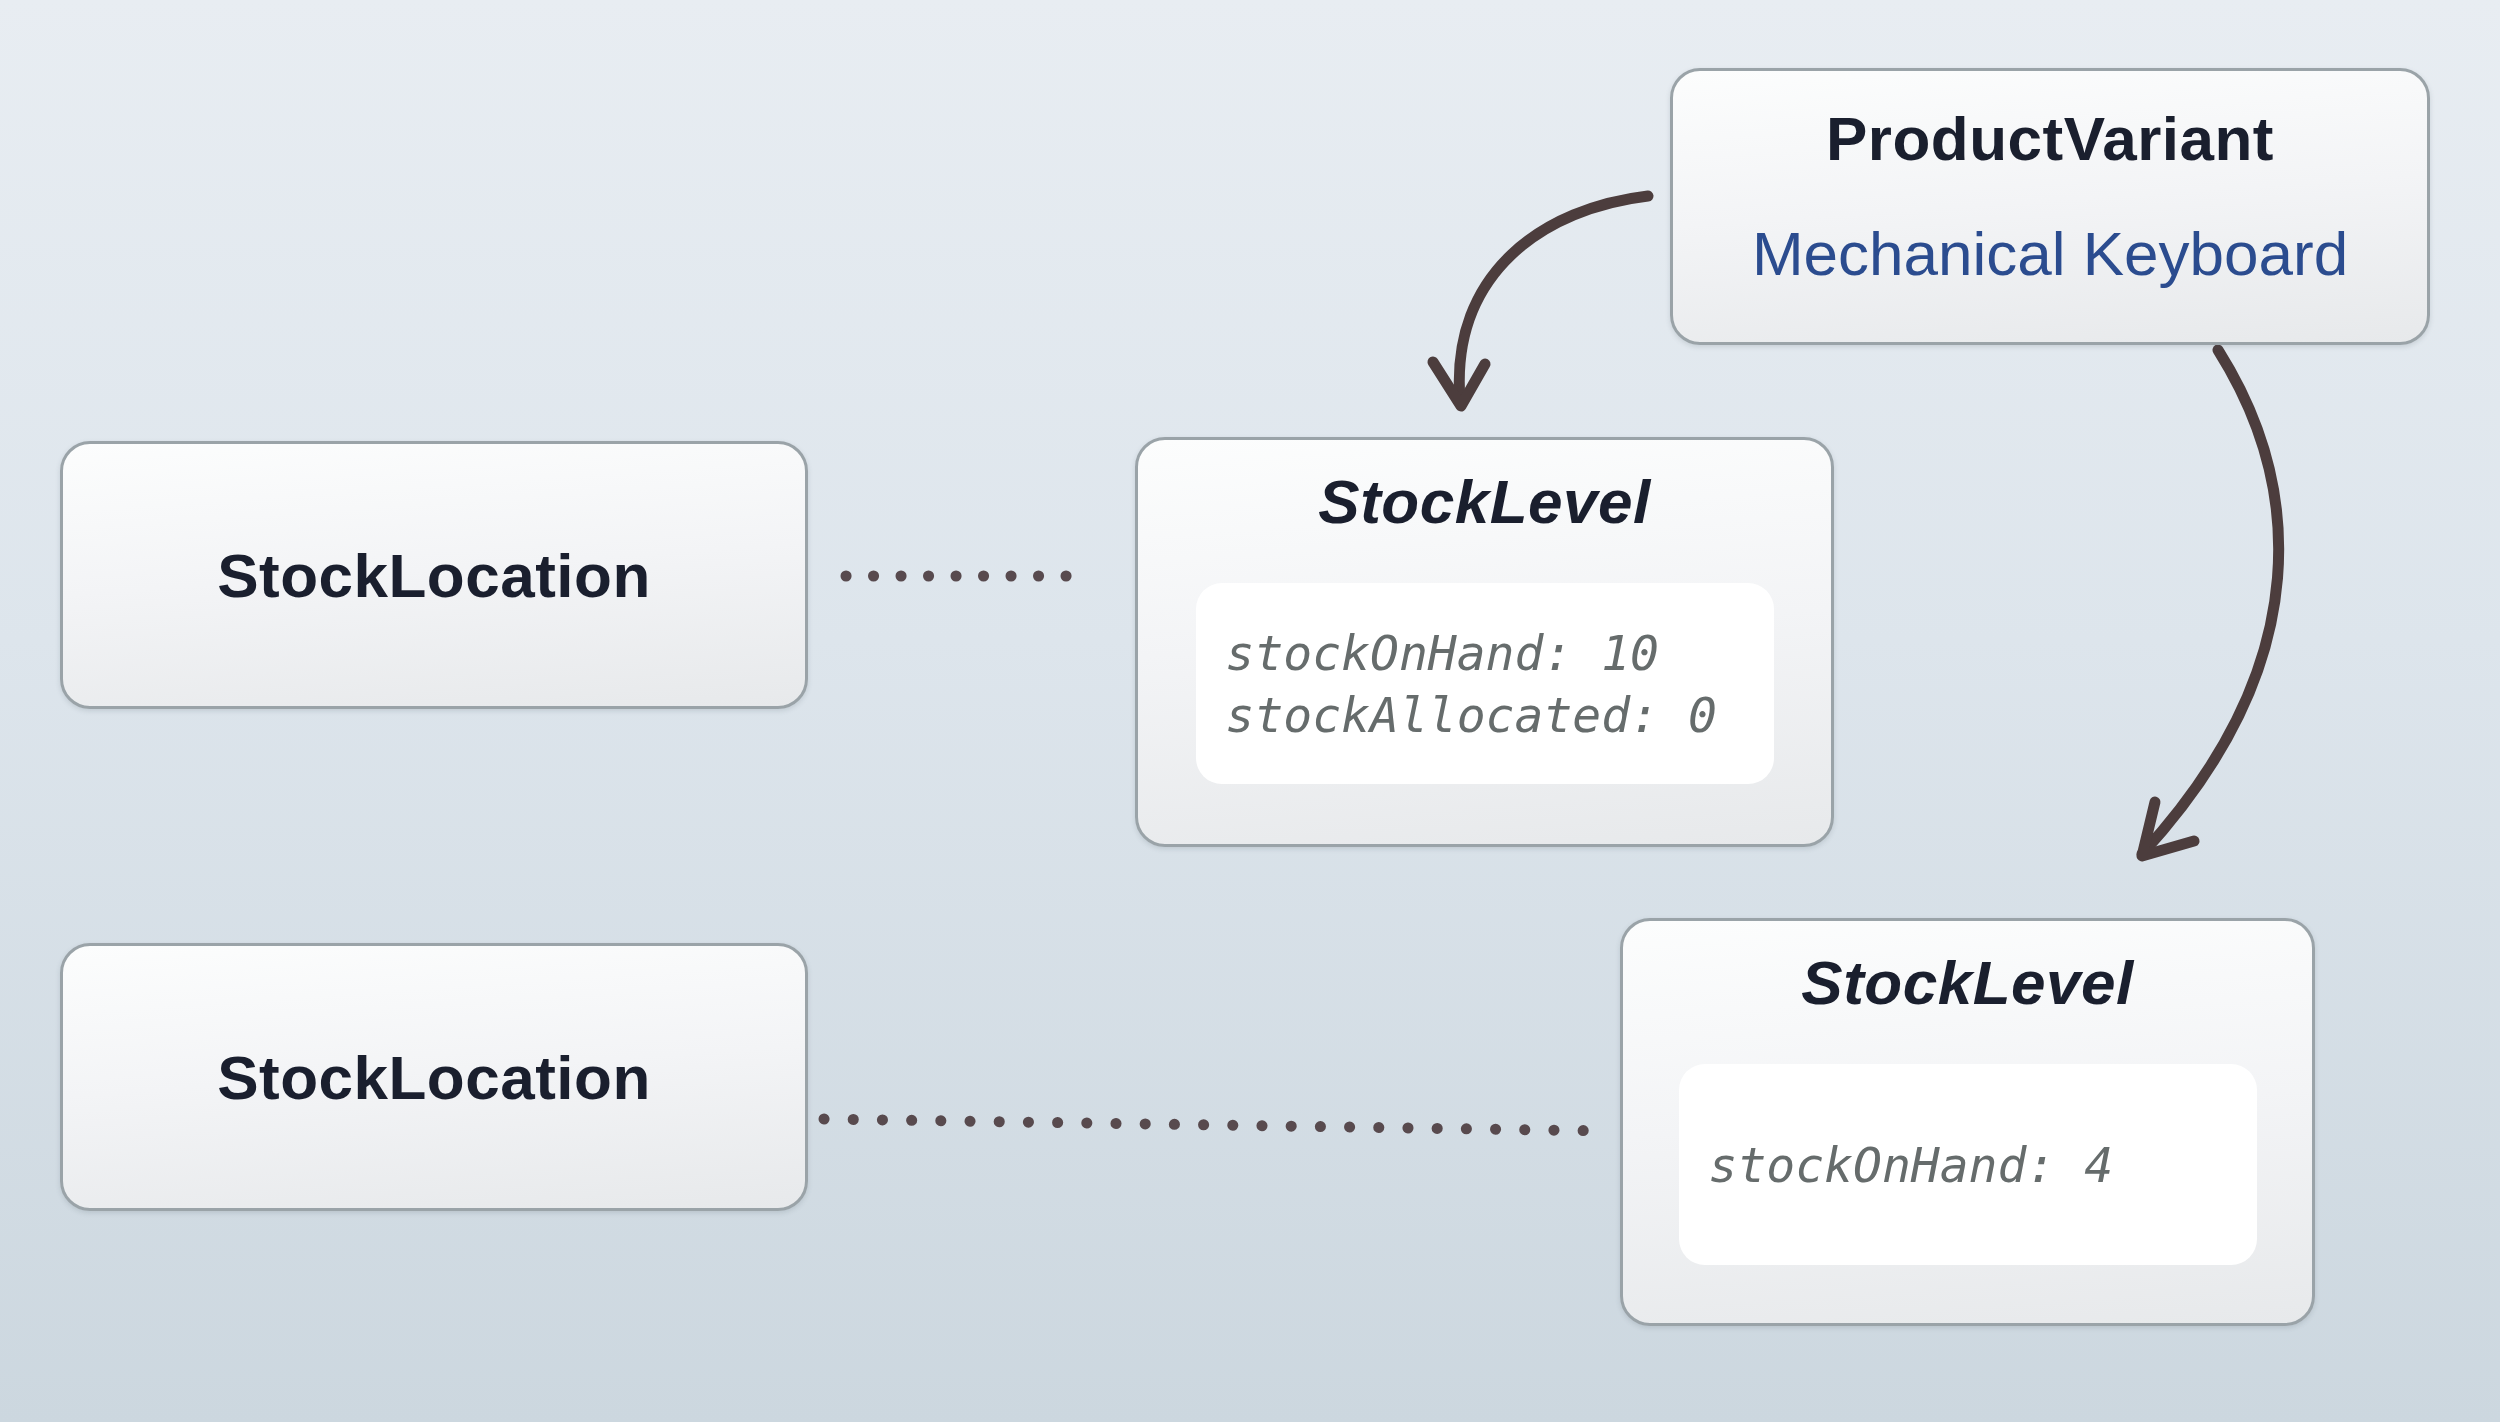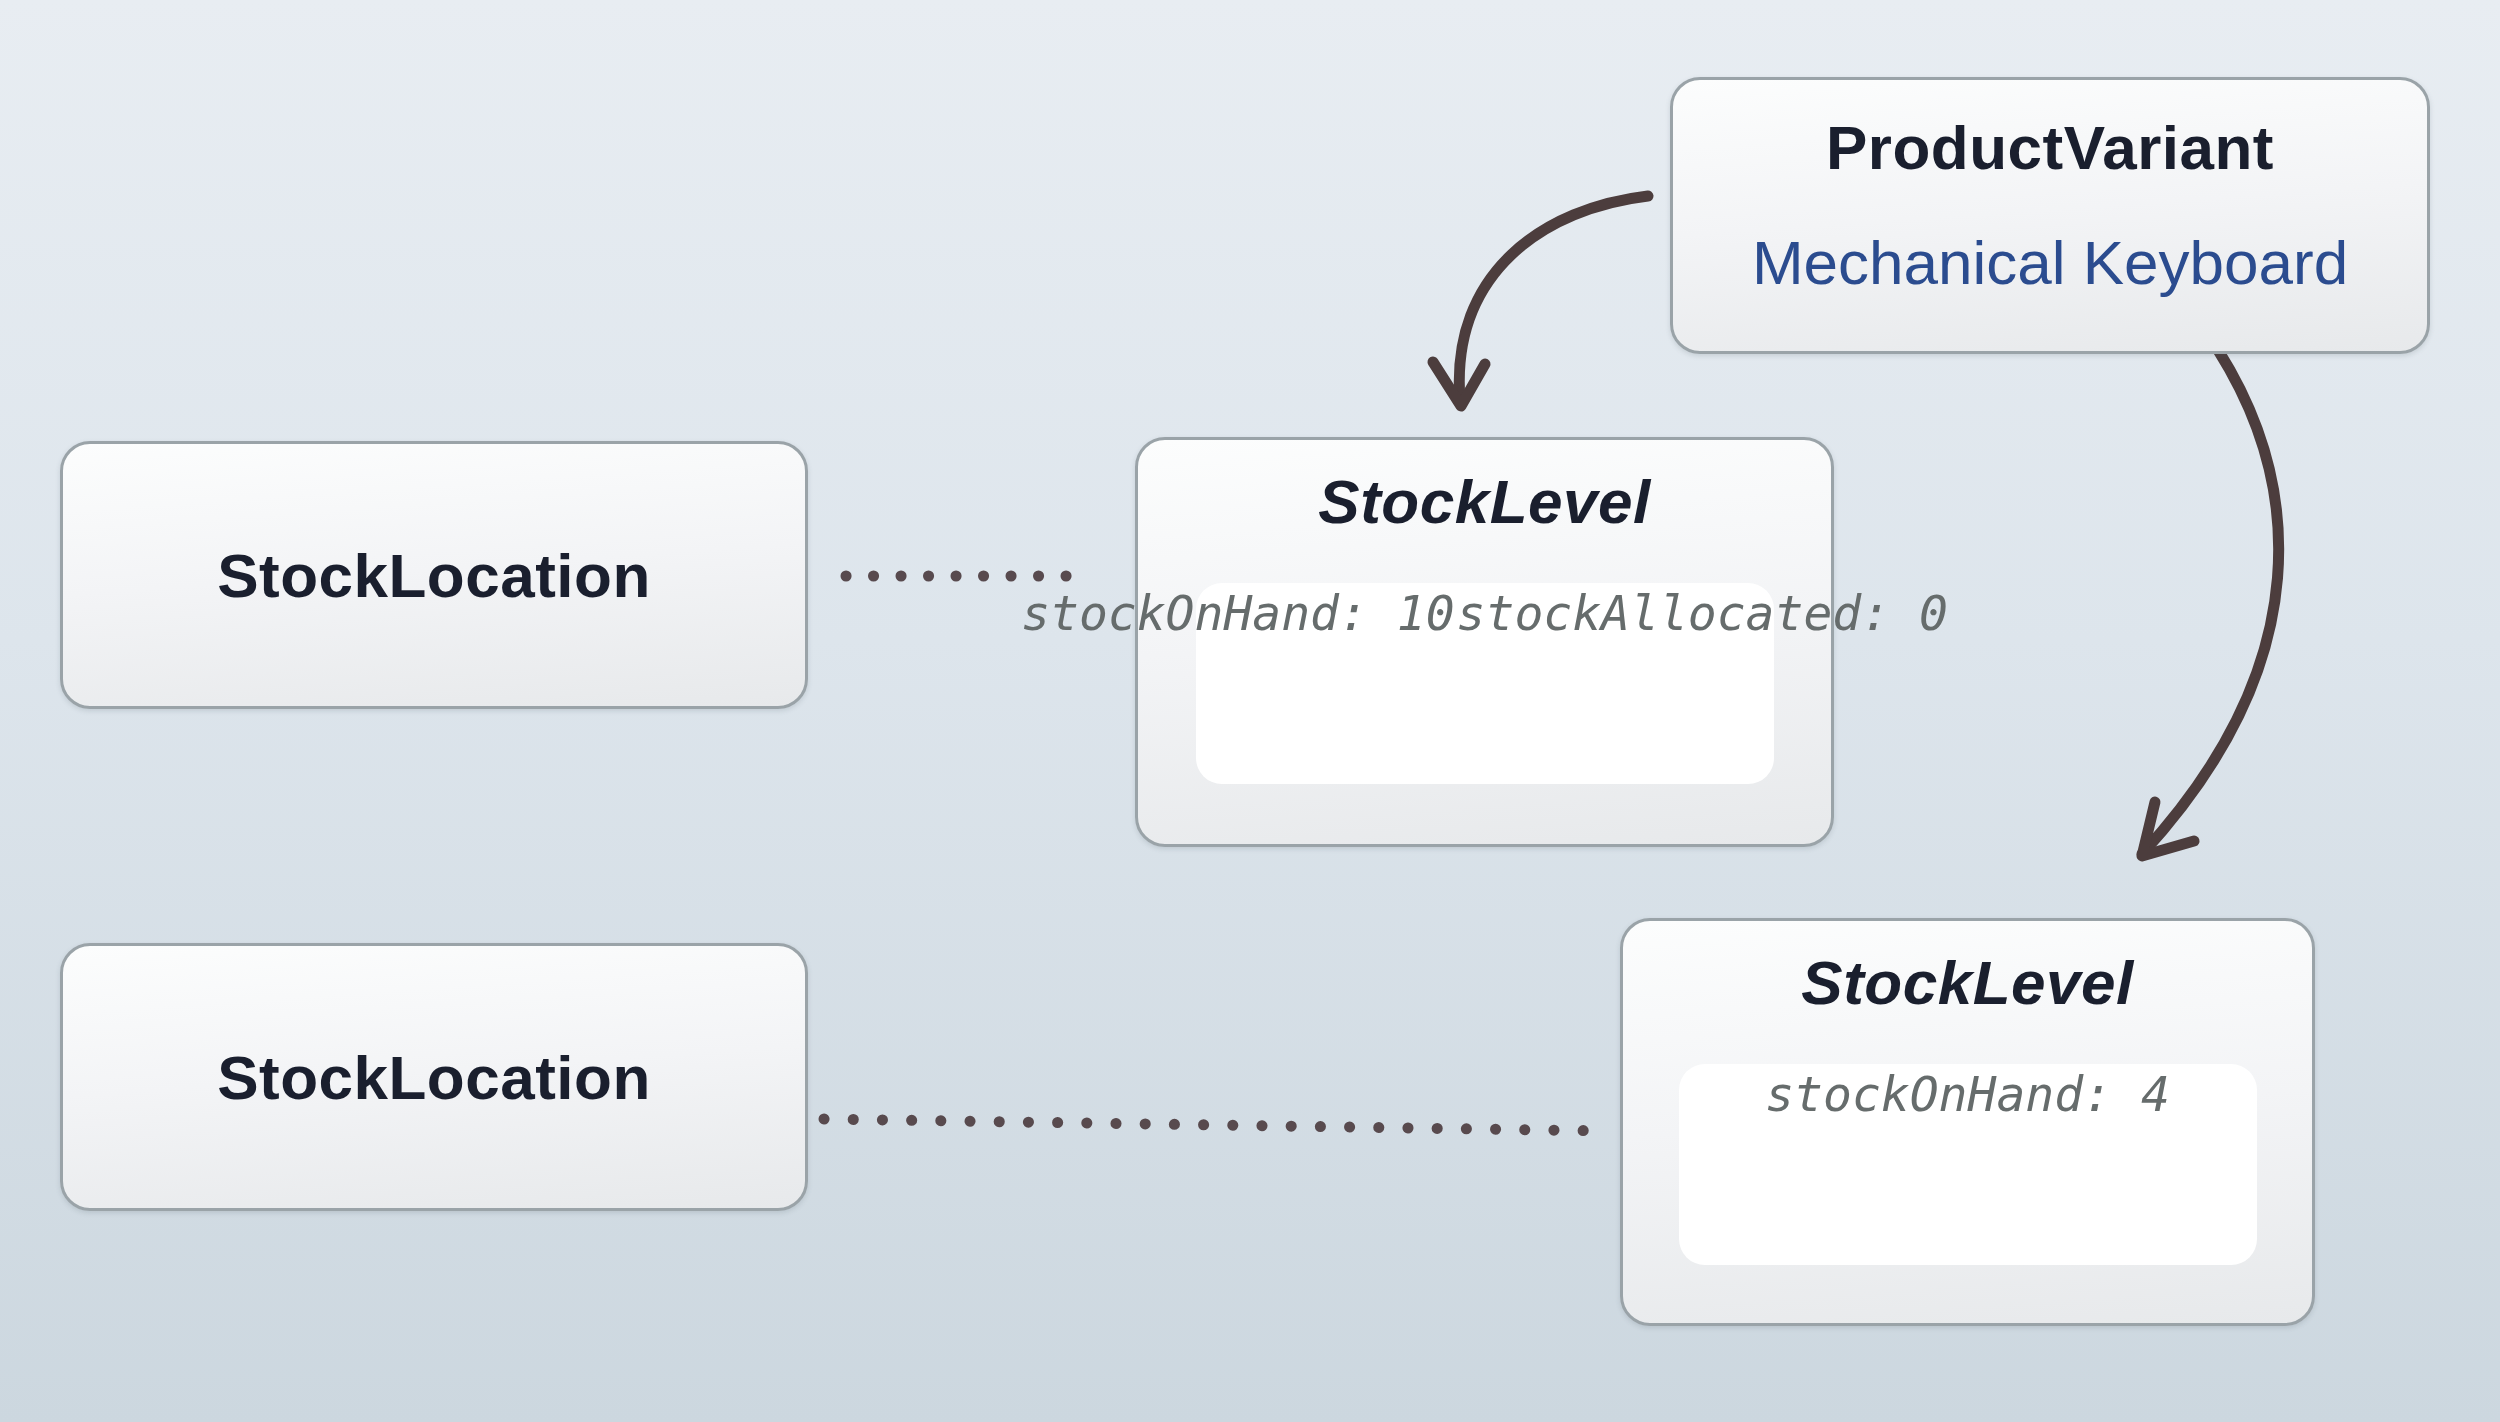--- a/index.html
+++ b/index.html
@@ -34,44 +34,43 @@
     white-space: nowrap;
   }
   .entity-name {
     font-weight: normal;
     font-size: 62px;
     line-height: 79px;
     color: #2b4c8f;
     white-space: nowrap;
   }
   
-  .card.pv { left: 1670px; top: 77px; width: 760px; height: 277px;
+  .card.pv { left: 1670px; top: 68px; width: 760px; height: 277px;
              justify-content: flex-start; padding-top: 28px; gap: 36px; }
   
   .card.loc { left: 60px; width: 748px; height: 268px;
               justify-content: center; gap: 18px; }
   .card.loc-north { top: 441px; }
   .card.loc-south { top: 943px; }
   
   .card.level { justify-content: flex-start; padding-top: 22px; font-style: italic; }
   .card.level-north { left: 1135px; top: 437px; width: 699px; height: 410px; }
   .card.level-south { left: 1620px; top: 918px; width: 695px; height: 408px; }
   .fields-panel {
     margin-top: 42px;
     width: 578px;
     height: 201px;
     background: #ffffff;
     border-radius: 26px;
     display: flex;
-    flex-direction: row;
+    flex-direction: column;
     justify-content: center;
     gap: 2px;
     padding: 0 30px;
     align-self: center;
-    text-align: center;
   }
   .field-line {
     font-family: "DejaVu Sans Mono", monospace;
     font-size: 48px;
     line-height: 60px;
     color: #666c6c;
     white-space: nowrap;
   }
 </style>
 </head>

